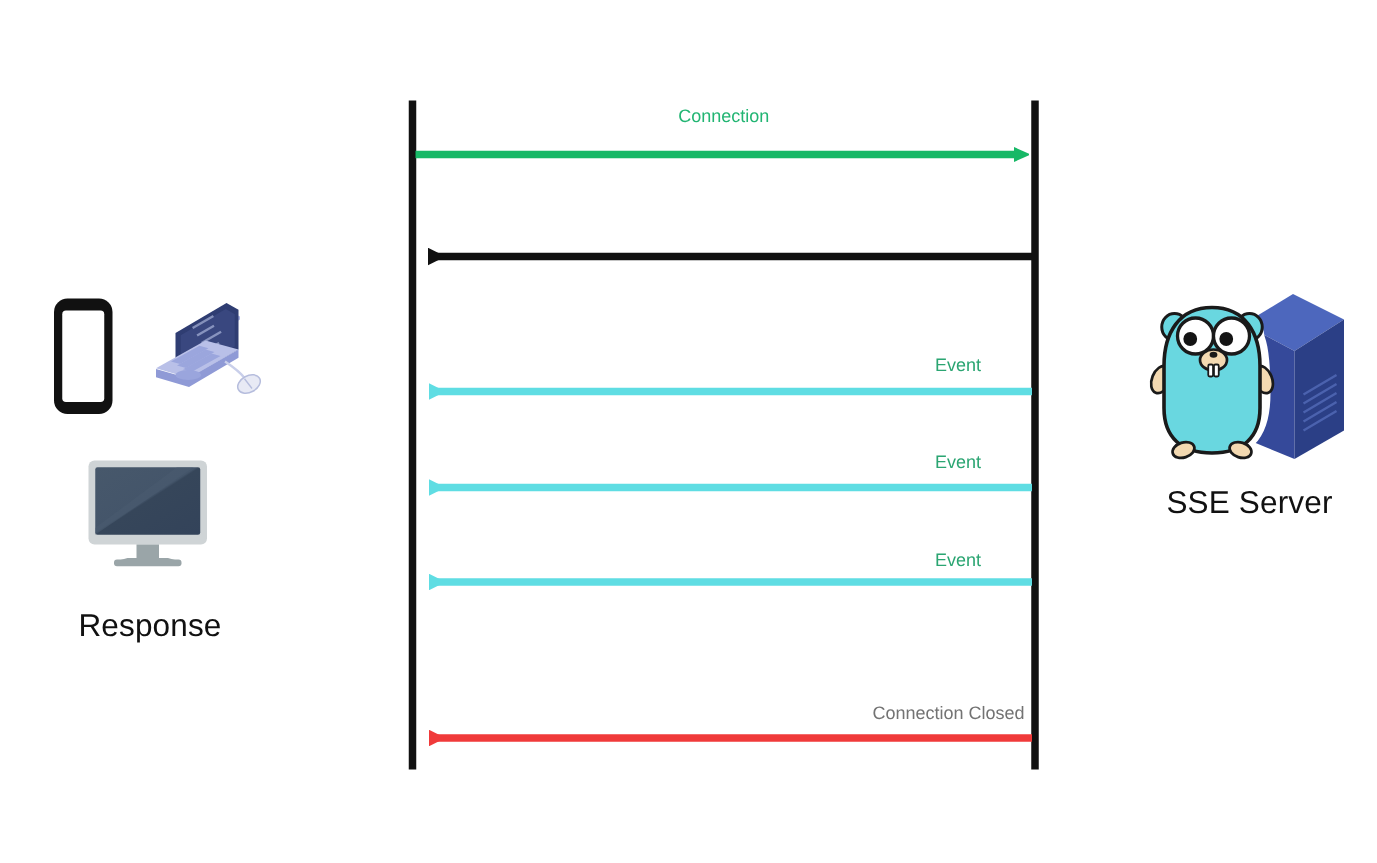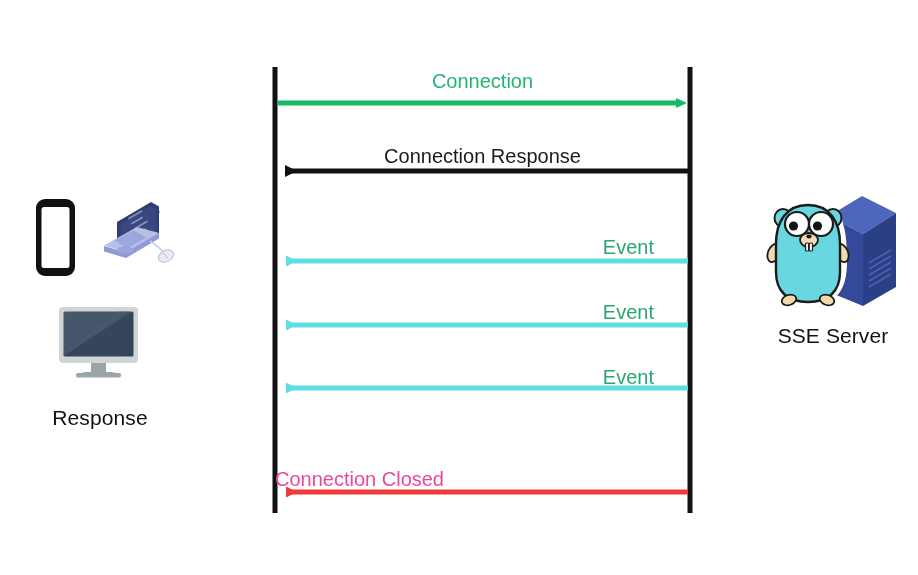--- a/index.html
+++ b/index.html
@@ -40,21 +40,21 @@
     width: 200px;
   }
   #server-label {
     left: 733px;
     top: 324px;
     width: 200px;
   }
   .msg-label {
     position: absolute;
     font-family: "Liberation Sans", sans-serif;
-    font-size: 20px;
+    font-size: 12px;
     white-space: nowrap;
   }
 </style>
 </head>
 <body>
 
 <div id="canvas">
 
   <svg id="diagram-svg" viewBox="0 0 918 575">
     <defs>
@@ -199,23 +199,22 @@
       <rect x="809.3" y="243" width="3.2" height="8" rx="1" fill="#ffffff" stroke="#1a1a1a" stroke-width="1.2"></rect>
     </g>
   </svg>
 
   <div class="actor-label" id="clients-label">Response</div>
 
   <div class="actor-label" id="server-label">SSE Server</div>
 
   <div class="msg-label" style="left:275px; top:70px; width:415px; text-align:center; color:#22b573;">Connection</div>
 
-  <div class="msg-label" style="left:275px; top:145px; width:415px; text-align:center; color:#1b1b1b;">Connection Response</div>
 
   <div class="msg-label" style="left:275px; top:236px; width:379px; text-align:right; color:#2ba572;">Event</div>
 
   <div class="msg-label" style="left:275px; top:301px; width:379px; text-align:right; color:#2ba572;">Event</div>
 
   <div class="msg-label" style="left:275px; top:366px; width:379px; text-align:right; color:#2ba572;">Event</div>
 
-  <div class="msg-label" style="left:275px; top:468px; width:408px; text-align:left; color:#ec4899;">Connection Closed</div>
+  <div class="msg-label" style="left:275px; top:468px; width:408px; text-align:right; color:#737373;">Connection Closed</div>
 
 </div>
 
 </body></html>

